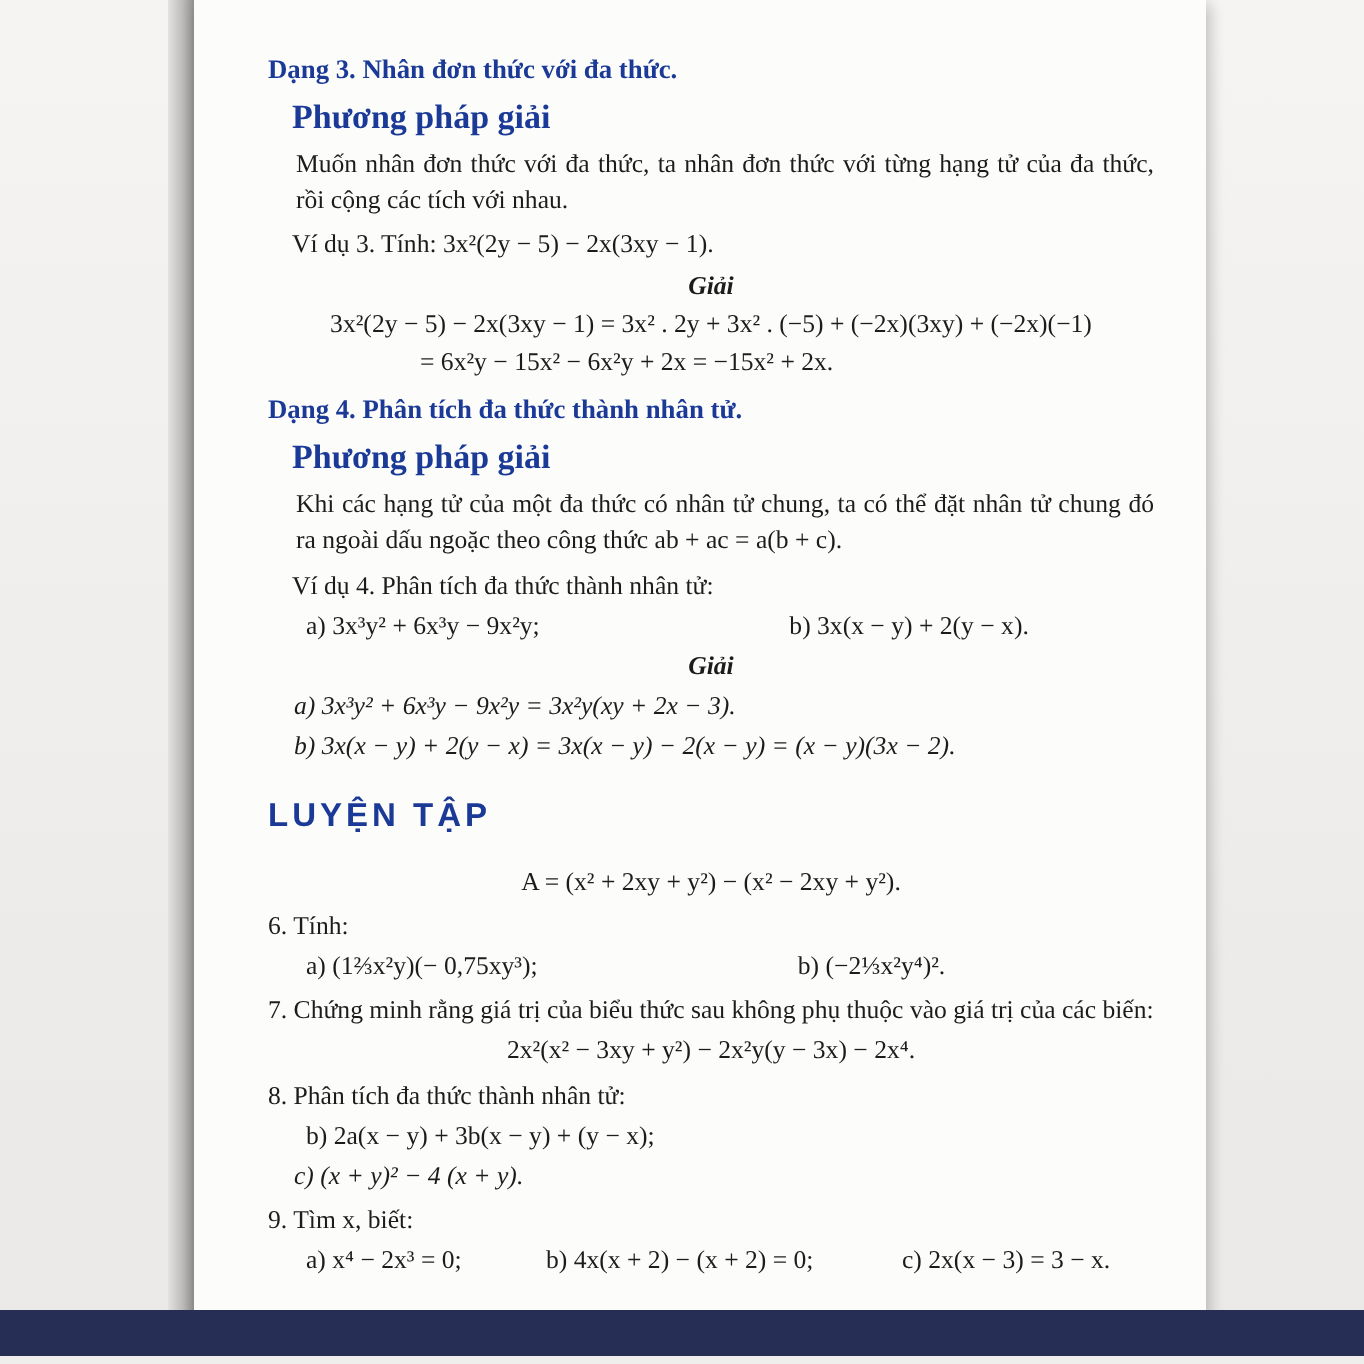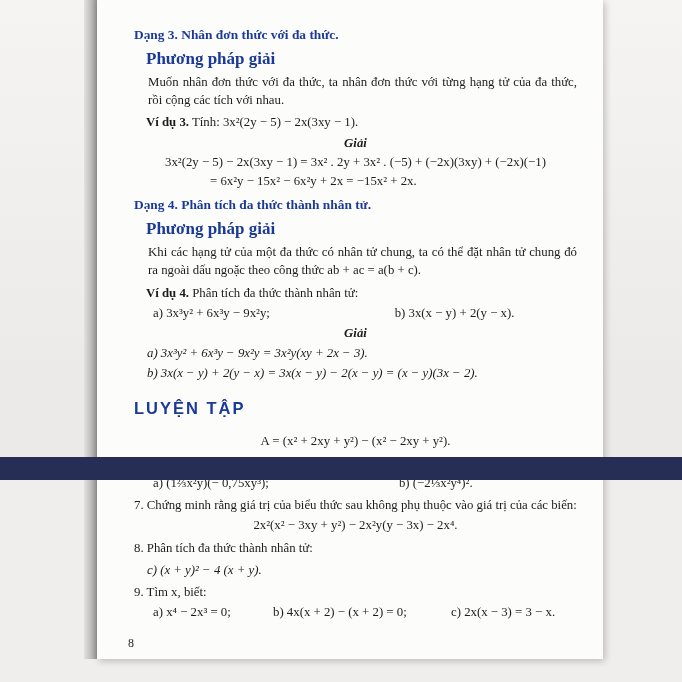--- a/index.html
+++ b/index.html
@@ -2,40 +2,40 @@
 <html style="--heading: #1b3a97; --body-text: #1c1c1c; --footer-bar: #272e55; --page-bg: #fcfcfa;"><head>
 <meta charset="utf-8">
 <style>
   * { margin:0; padding:0; box-sizing:border-box; }
   html,body { width:682px; height:682px; }
   body {
     font-family:"Liberation Serif", serif;
     background:#efeeec;
     overflow:hidden;
   }
-  .scene { position:relative; width:682px; height:480px; background:linear-gradient(180deg,#f5f4f2 0%, #eceae8 80%); }
+  .scene { position:relative; width:682px; height:678px; background:linear-gradient(180deg,#f5f4f2 0%, #eceae8 80%); }
   .page-edge {
     position:absolute; left:84px; top:0; width:13px; height:659px;
     background:linear-gradient(90deg,#e3e2e0 0%, #bdbcba 55%, #93928f 100%);
   }
   .page {
     position:absolute; left:97px; top:0; width:506px; height:659px;
     background:#fcfcfa;
     box-shadow:2px 2px 7px rgba(0,0,0,.22);
   }
   .bottom-bar { position:absolute; left:0; bottom:0; width:682px; height:23px; background:#272e55; }
   .content {
     padding:20px 26px 0 37px;
     color:#1c1c1c; font-size:12.8px; line-height:1.42;
   }
   .dang-title { font-weight:bold; font-size:13.4px; color:var(--heading,#1b3a97); margin:5px 0 3px; }
   .method-label { font-weight:bold; font-size:17px; color:var(--heading,#1b3a97); margin:2px 0 2px 12px; }
   .par { margin:1px 0 3px 14px; text-align:justify; }
   .example { margin:4px 0 2px 12px; }
-  .bold { font-weight:bold; }
+  .bold { font-weight:normal; }
   .giai { text-align:center; font-weight:bold; font-style:italic; margin:2px 0 1px; }
   .eq-center { text-align:center; margin:1px 0; }
   .eq-indent { margin:1px 0 2px 76px; }
   .luyen-tap {
     text-align:left; color:var(--heading,#1b3a97);
     font-family:"Liberation Sans", sans-serif;
     font-weight:bold; font-size:16.5px; letter-spacing:2px;
     margin:15px 0 11px;
   }
   .ex { margin:4px 0 2px; padding-left:17px; text-indent:-17px; text-align:justify; }
@@ -91,20 +91,21 @@
       <div class="row">
         <span class="w58">a) (1⅔x²y)(− 0,75xy³);</span>
         <span>b) (−2⅓x²y⁴)².</span>
       </div>
 
       <p class="ex">7. Chứng minh rằng giá trị của biểu thức sau không phụ thuộc vào giá trị của các biến:</p>
       <p class="ex-formula">2x²(x² − 3xy + y²) − 2x²y(y − 3x) − 2x⁴.</p>
 
       <p class="ex">8. Phân tích đa thức thành nhân tử:</p>
       <div class="row">
+        <span>b) 2a(x − y) + 3b(x − y) + (y − x);</span>
       </div>
       <p class="sub">c) (x + y)² − 4 (x + y).</p>
 
       <p class="ex">9. Tìm x, biết:</p>
       <div class="row">
         <span class="c1">a) x⁴ − 2x³ = 0;</span>
         <span class="c2">b) 4x(x + 2) − (x + 2) = 0;</span>
         <span>c) 2x(x − 3) = 3 − x.</span>
       </div>
 

